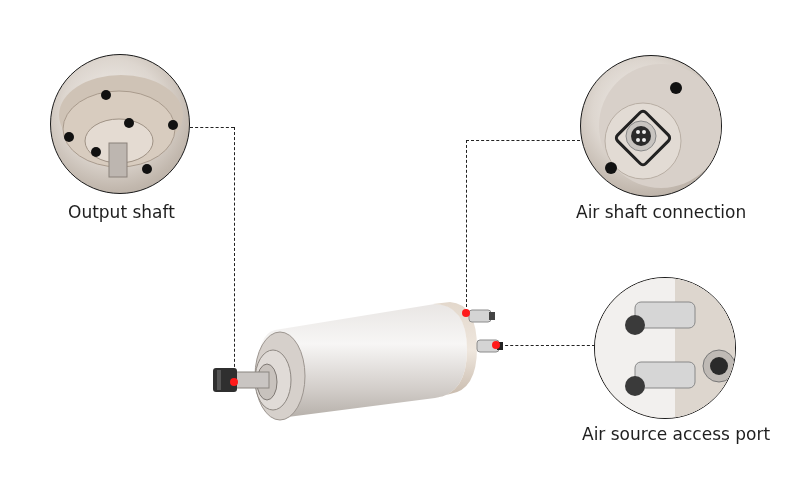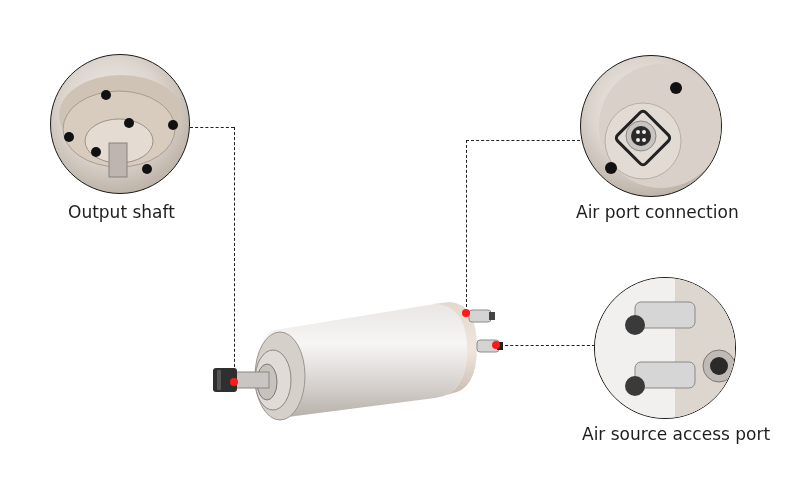--- a/index.html
+++ b/index.html
@@ -38,21 +38,21 @@
     <circle cx="60" cy="80" r="15" fill="#c8c4c0" stroke="#888"></circle>
     <circle cx="60" cy="80" r="10" fill="#2a2a2a"></circle>
     <circle cx="57" cy="76" r="2" fill="#eee"></circle>
       <circle cx="63" cy="76" r="2" fill="#eee"></circle>
     <circle cx="57" cy="84" r="2" fill="#eee"></circle>
       <circle cx="63" cy="84" r="2" fill="#eee"></circle>
     <circle cx="95" cy="32" r="6" fill="#111"></circle>
     <circle cx="30" cy="112" r="6" fill="#111"></circle>
   </svg>
 </div>
-<div class="label" style="left:576px;top:202px;">Air port connection</div>
+<div class="label" style="left:576px;top:202px;">Air shaft connection</div>
 
 <div class="callout" style="left:594px;top:277px;width:140px;height:140px;">
   <svg width="140" height="140" viewBox="0 0 140 140">
     <rect x="0" y="0" width="140" height="140" fill="#f2f0ee"></rect>
     <path d="M80 0 L140 0 L140 140 L80 140 Z" fill="#ddd6ce"></path>
     <rect x="40" y="24" width="60" height="26" rx="6" fill="#d6d6d6" stroke="#888"></rect>
     <circle cx="40" cy="47" r="10" fill="#3a3a3a"></circle>
     <rect x="40" y="84" width="60" height="26" rx="6" fill="#d6d6d6" stroke="#888"></rect>
     <circle cx="40" cy="108" r="10" fill="#3a3a3a"></circle>
     <circle cx="124" cy="88" r="16" fill="#bfbab5" stroke="#777"></circle>

